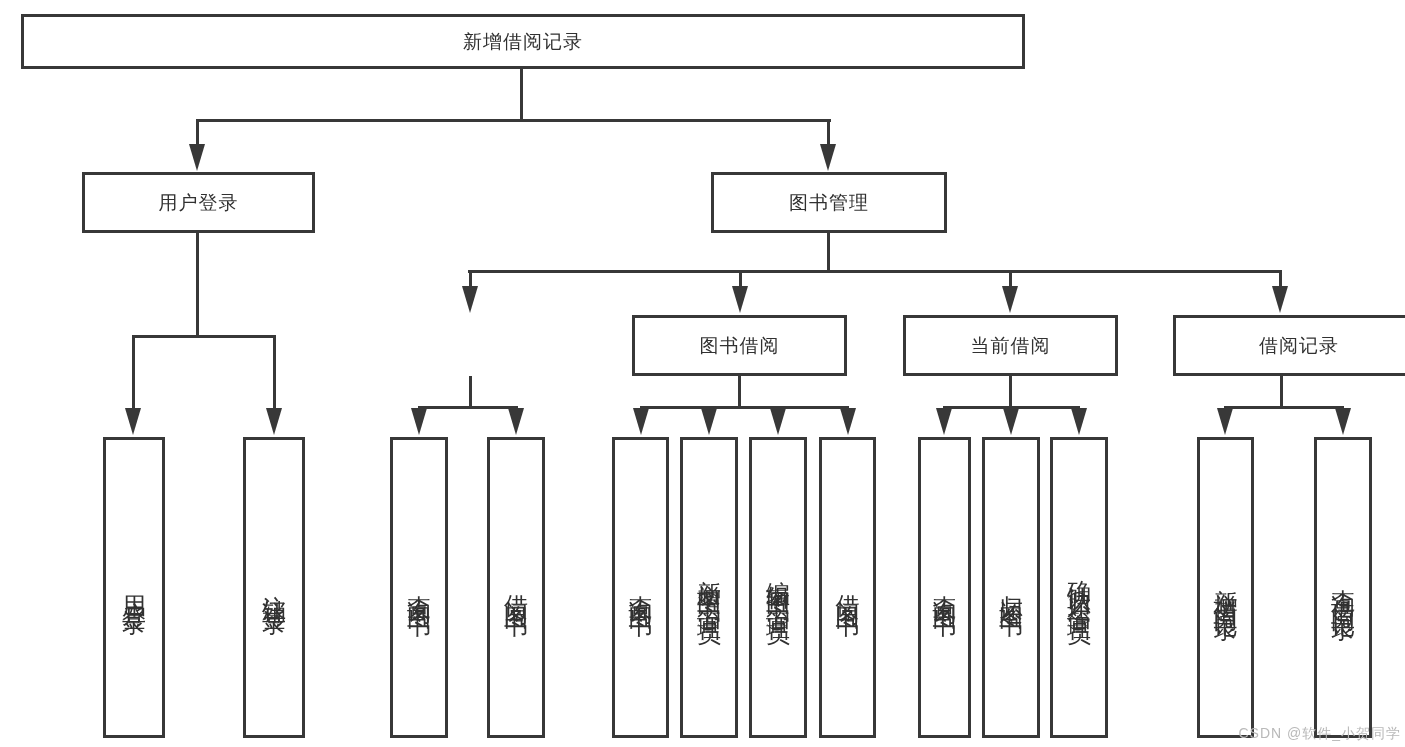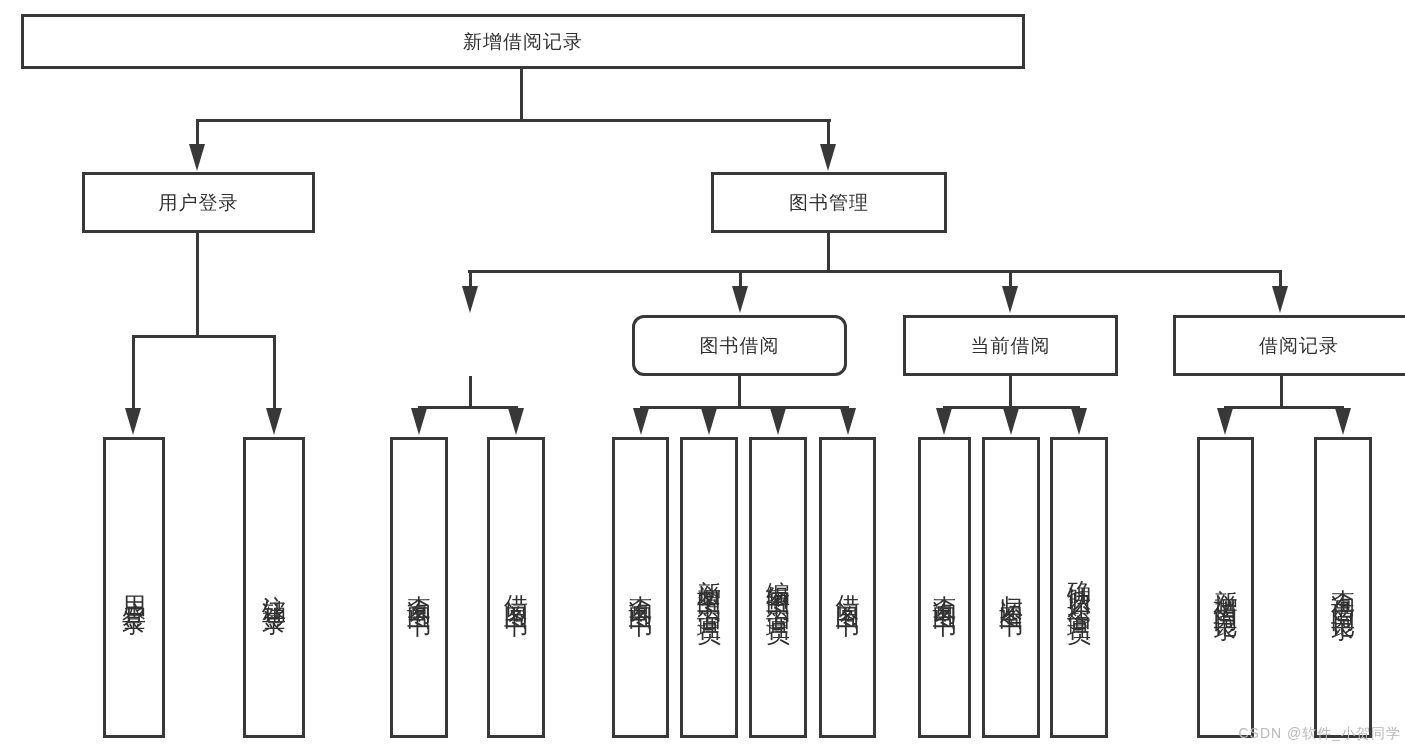--- a/index.html
+++ b/index.html
@@ -92,21 +92,21 @@
   <div class="h" style="left:468px;top:270px;width:814px;"></div>
   <div class="v" style="left:469px;top:270px;height:18px;"></div>
   <div class="arrow" style="left:462px;top:286px;"></div>
   <div class="v" style="left:739px;top:270px;height:18px;"></div>
   <div class="arrow" style="left:732px;top:286px;"></div>
   <div class="v" style="left:1009px;top:270px;height:18px;"></div>
   <div class="arrow" style="left:1002px;top:286px;"></div>
   <div class="v" style="left:1279px;top:270px;height:18px;"></div>
   <div class="arrow" style="left:1272px;top:286px;"></div>
 
-  <div class="box" style="left:632px;top:315px;width:215px;height:61px;border-radius:12px;">
+  <div class="box" style="left:632px;top:315px;width:215px;height:61px;">
     <span>图书借阅</span>
   </div>
   <div class="box" style="left:903px;top:315px;width:215px;height:61px;">
     <span>当前借阅</span>
   </div>
   <div class="box" style="left:1173px;top:315px;width:252px;height:61px;">
     <span>借阅记录</span>
   </div>
 
   <div class="v" style="left:469px;top:376px;height:31px;"></div>

